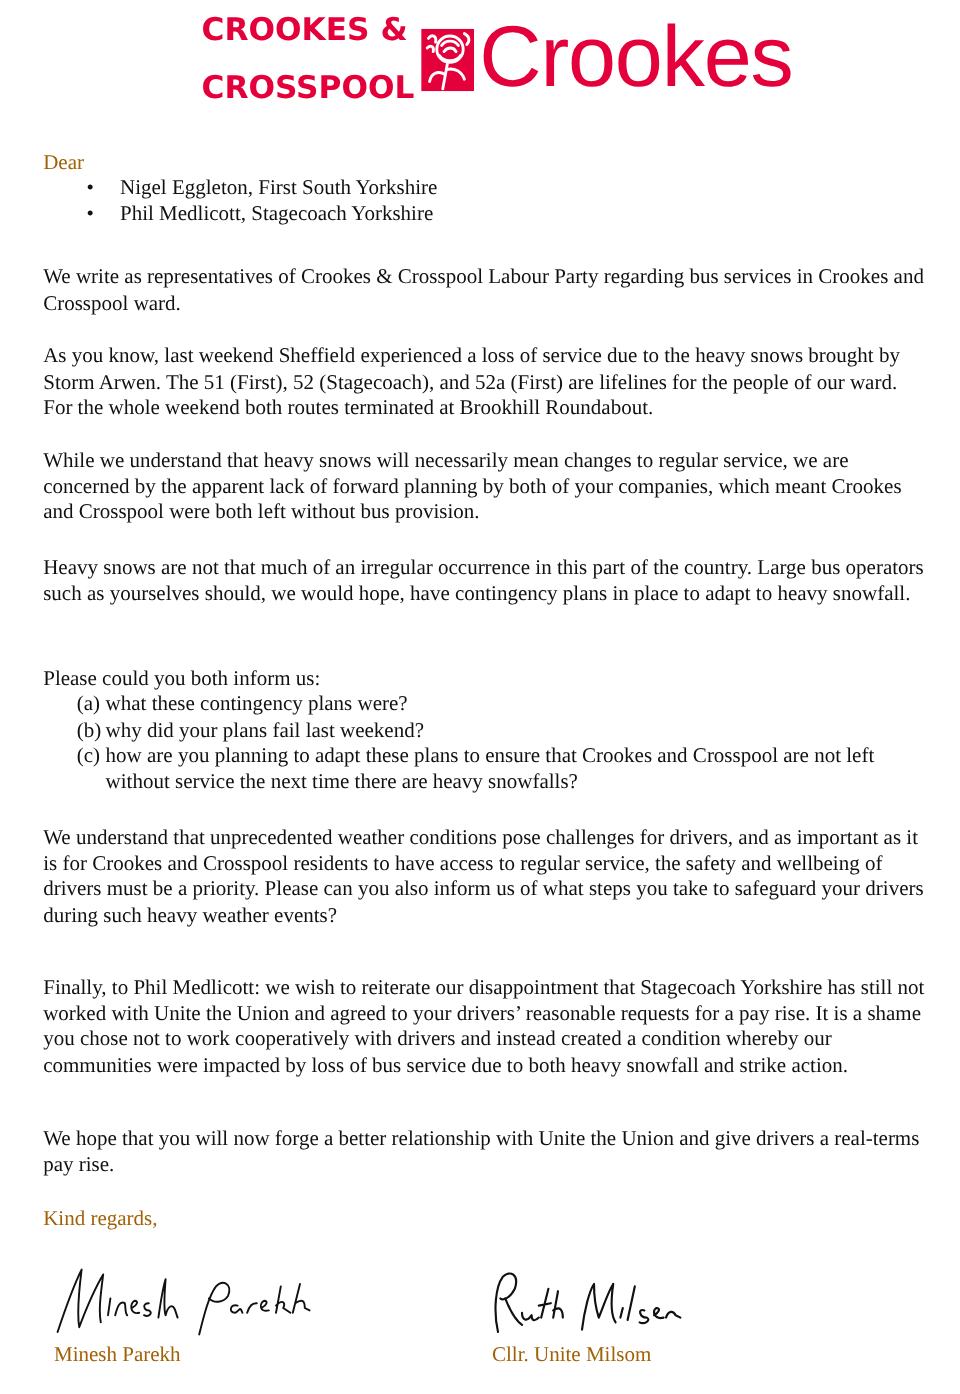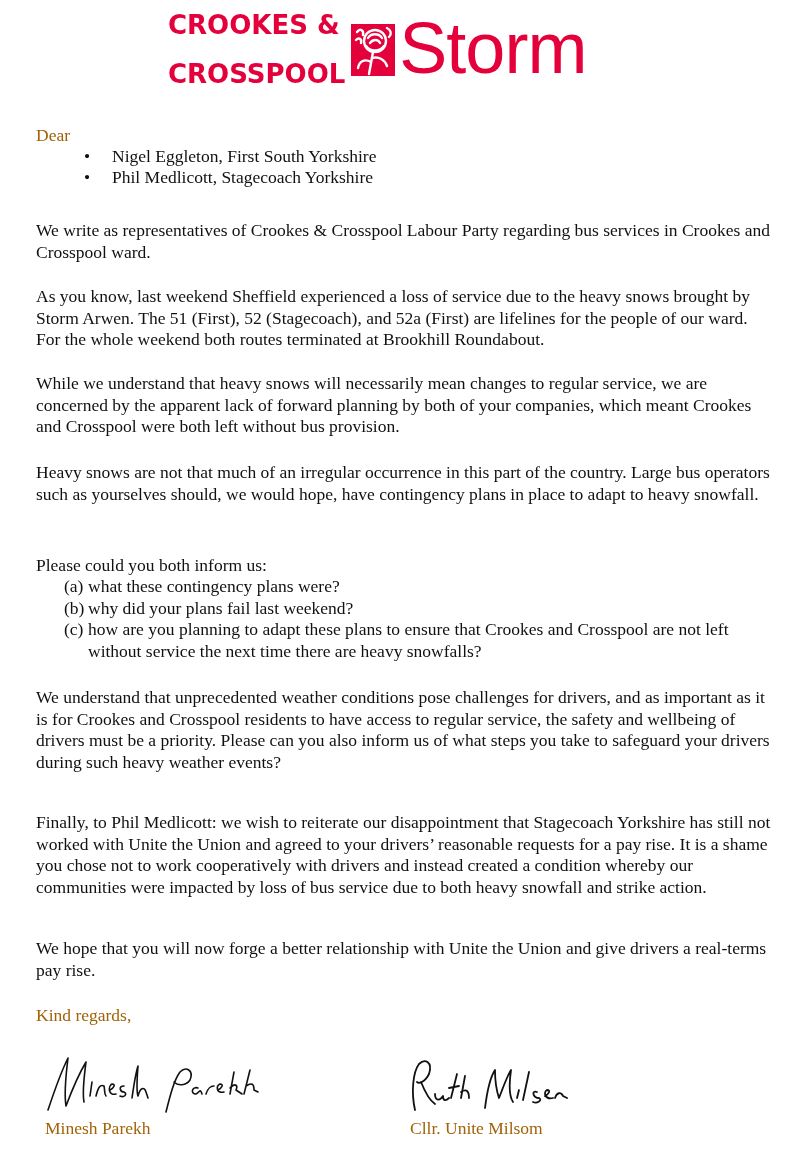--- a/index.html
+++ b/index.html
@@ -9,21 +9,21 @@
   
   .logo { position: absolute; left: 168px; top: 18px; height: 64px; display: flex; align-items: center; }
   .logo-left { display: flex; flex-direction: column; justify-content: center; margin-right: 4px; gap: 24px; }
   .logo-line { font-family: "DejaVu Sans", sans-serif; font-weight: bold; color: #e4003b; font-size: 26px; line-height: 25px; letter-spacing: 0px; }
   .rose { width: 44px; height: 52px; margin: 0 4px 0 2px; }
   .logo-labour { font-family: "Liberation Sans", sans-serif; color: #e4003b; font-size: 72px; line-height: 60px; letter-spacing: -1px; position: relative; top: -2px; }
 
   
   .text { position: absolute; left: 36px; width: 740px; font-family: "Liberation Serif", serif; font-size: 17.5px; line-height: 21px; color: #a16207; }
   .salutation { top: 125px; }
-  .recipients { position: absolute; left: 52px; top: 146px; margin: 0; padding: 0; list-style: none; font-family: "Liberation Serif", serif; font-size: 17.5px; line-height: 21px; color: #111; }
+  .recipients { position: absolute; left: 40px; top: 146px; margin: 0; padding: 0; list-style: none; font-family: "Liberation Serif", serif; font-size: 17.5px; line-height: 21px; color: #111; }
   .recipients li { position: relative; padding-left: 60px; }
   .recipients li::before { content: "•"; position: absolute; left: 32px; top: 0; }
   .p { position: absolute; left: 36px; width: 740px; font-family: "Liberation Serif", serif; font-size: 17.5px; line-height: 21.5px; color: #111; margin: 0; }
   .qlist { position: absolute; left: 36px; top: 576px; width: 740px; margin: 0; padding: 0; list-style: none; font-family: "Liberation Serif", serif; font-size: 17.5px; line-height: 21.5px; color: #111; }
   .qlist li { position: relative; padding-left: 52px; }
   .qlist .mk { position: absolute; left: 28px; top: 0; }
 
   .sig { position: absolute; }
   .sig-name { position: absolute; font-family: "Liberation Serif", serif; font-size: 17.5px; line-height: 21px; color: #a16207; }
 </style>
@@ -45,21 +45,21 @@
         <path d="M19 19 C22 15, 27 15, 29 19"></path>
         <path d="M15 22 C19 28, 29 28, 33 22"></path>
         <path d="M6 8 C9 4, 13 6, 12 11"></path>
         <path d="M5 16 C8 13, 11 15, 10 19"></path>
         <path d="M22 28 L18 50"></path>
         <path d="M20 38 C13 34, 8 38, 7 44"></path>
         <path d="M21 34 C28 32, 34 36, 36 42"></path>
         <path d="M36 4 C40 6, 41 10, 38 13"></path>
       </g>
     </svg>
-    <div class="logo-labour">Storm</div>
+    <div class="logo-labour">Crookes</div>
   </div>
 
   <div class="text salutation">Dear</div>
   <ul class="recipients">
     <li>Nigel Eggleton, First South Yorkshire</li>
     <li>Phil Medlicott, Stagecoach Yorkshire</li>
   </ul>
 
   <p class="p" style="top:220px;">We write as representatives of Crookes &amp; Crosspool Labour Party regarding bus services in Crookes and Crosspool ward.</p>
   <p class="p" style="top:286px;">As you know, last weekend Sheffield experienced a loss of service due to the heavy snows brought by Storm Arwen. The 51 (First), 52 (Stagecoach), and 52a (First) are lifelines for the people of our ward. For the whole weekend both routes terminated at Brookhill Roundabout.</p>

